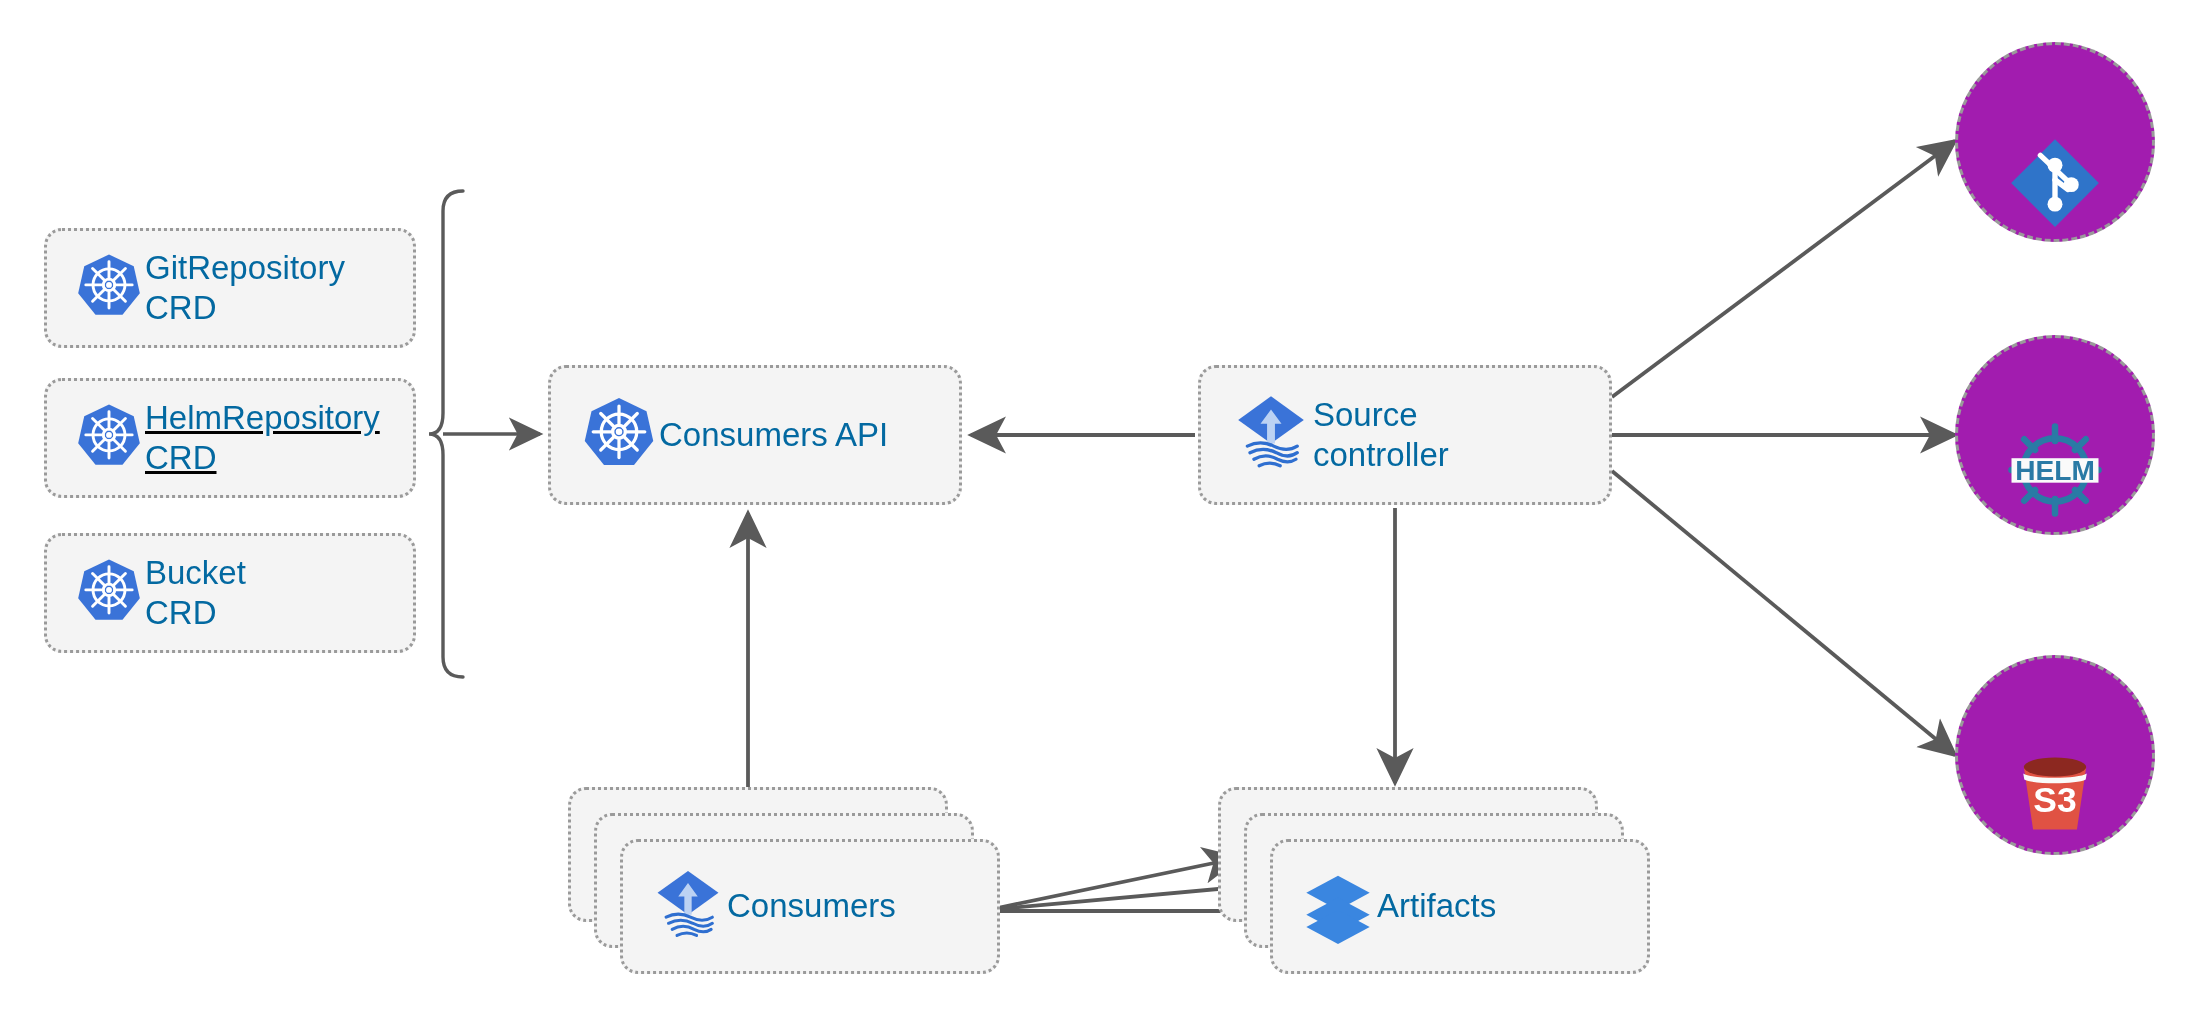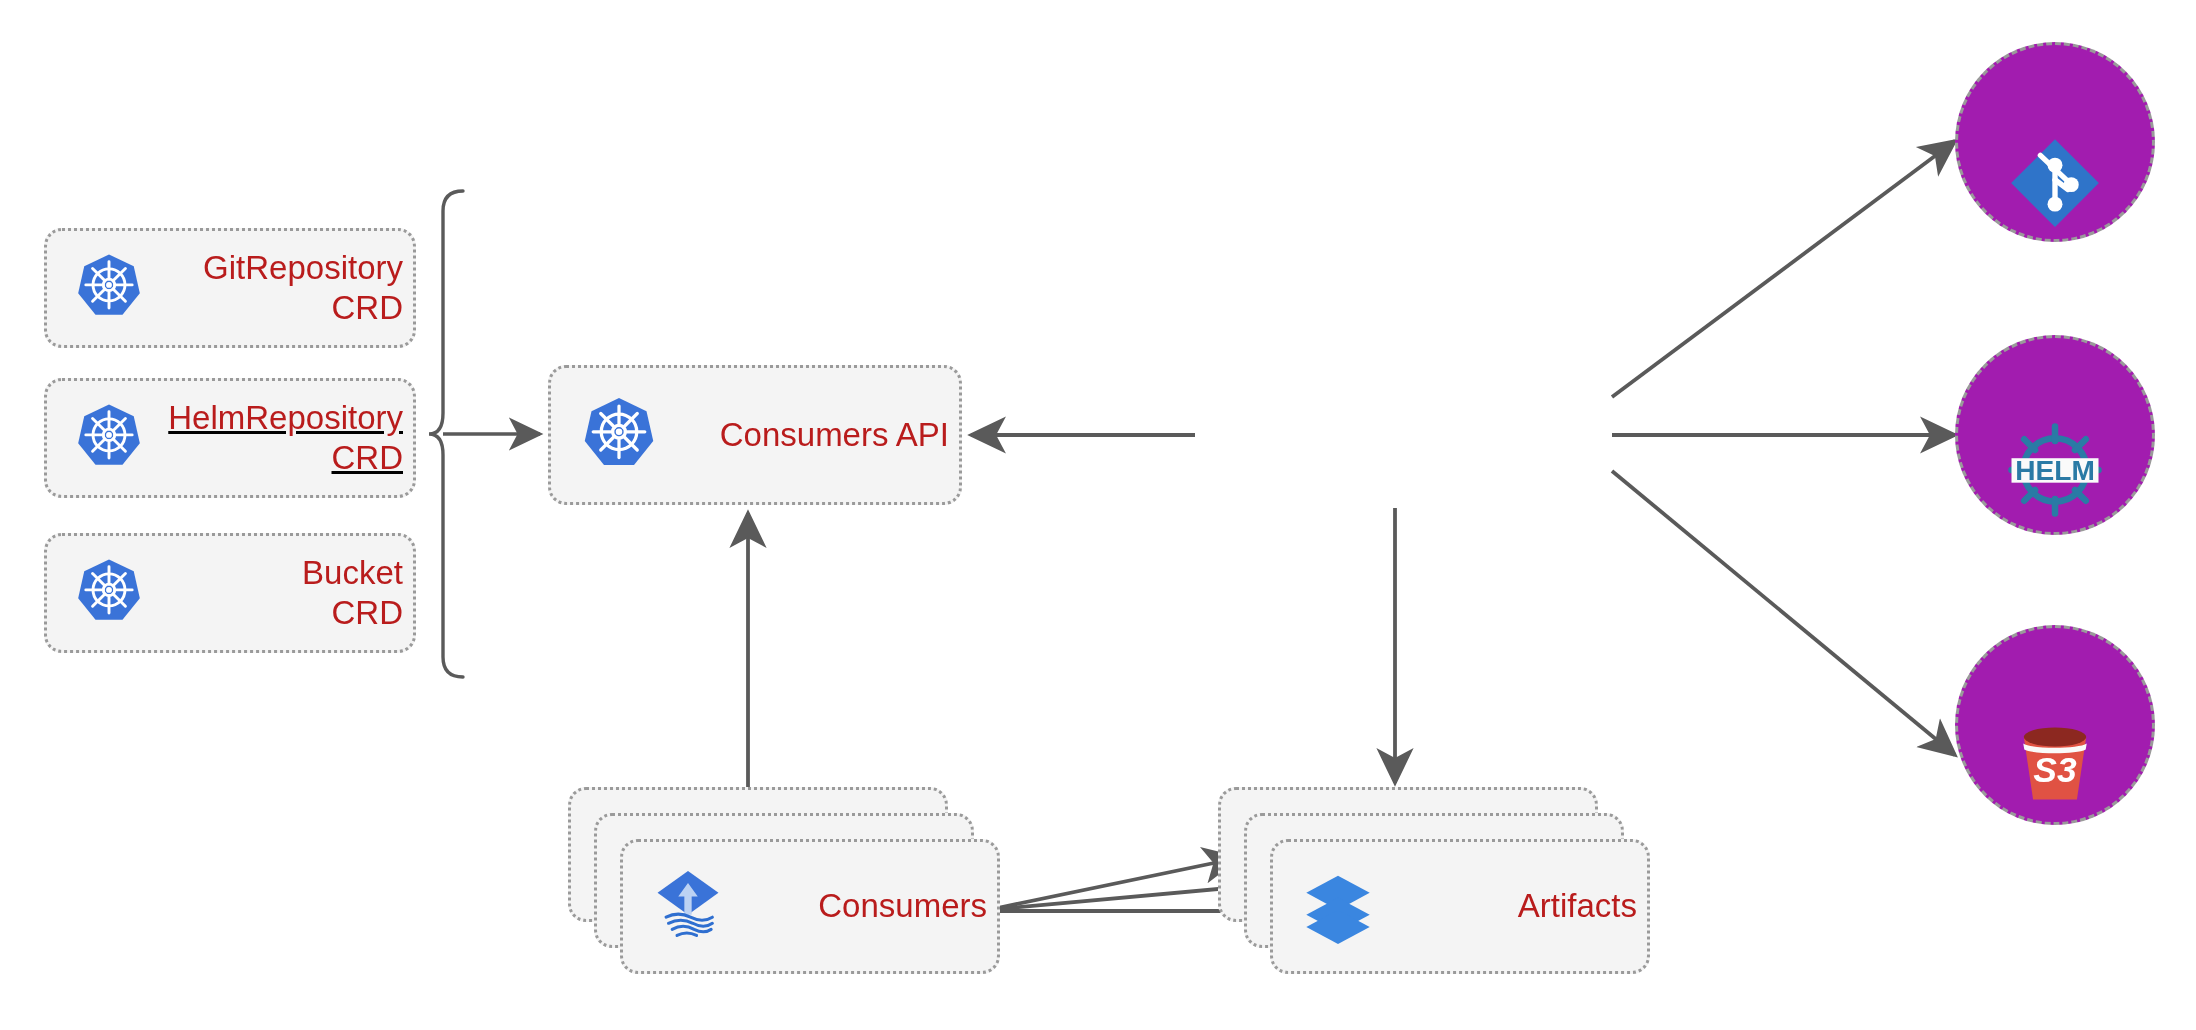--- a/index.html
+++ b/index.html
@@ -31,24 +31,24 @@
     position: absolute;
     box-sizing: border-box;
     background: #f4f4f4;
     border: 3px dotted #9a9a9a;
     border-radius: 18px;
     display: flex;
     align-items: center;
     justify-content: flex-start;
   }
   .node-label {
-    color: #b91c1c;
+    color: #0369a1;
     font-size: 33px;
     line-height: 1.22;
-    text-align: right;
+    text-align: left;
     flex: 1 1 auto;
     padding-right: 10px;
     white-space: pre-line;
   }
   .node-icon {
     flex: 0 0 auto;
     display: block;
   }
 
   .crd-node { width: 372px; height: 120px; padding-left: 26px; }
@@ -210,20 +210,36 @@
           <line x1="35.6" y1="34.6" x2="46.6" y2="45.6"></line>
           <line x1="46.6" y1="16.4" x2="35.6" y2="27.4"></line>
           <line x1="28.4" y1="34.6" x2="17.4" y2="45.6"></line>
         </g>
         <circle cx="32" cy="31" r="2.6" fill="#ffffff"></circle>
       </svg>
     </span>
     <span class="node-label">Consumers API</span>
   </div>
 
+  <div class="node source-node">
+    <span class="node-icon">
+      <svg width="84" height="84" viewBox="0 0 64 64">
+        <polygon points="32,4 57,22 32,40 7,22" fill="#3a73d8"></polygon>
+        <path d="M32,14 L40,25 L35,25 L35,40 L29,40 L29,25 L24,25 Z" fill="#bcd2f3"></path>
+        <g stroke="#2f6fd0" stroke-width="2.5" stroke-linecap="round" fill="none">
+          <path d="M14,42 Q24,37 34,42 Q44,47 52,42"></path>
+          <path d="M16,47 Q26,42 36,47 Q45,52 52,47"></path>
+          <path d="M19,52 Q28,47 37,52 Q45,56 51,52"></path>
+          <path d="M23,57 Q31,53 39,57"></path>
+        </g>
+      </svg>
+    </span>
+    <span class="node-label">Source
+controller</span>
+  </div>
 
   <div class="stack" style="left:1218px; top:787px; width:420px; height:180px;">
     <div class="stack-card" style="left:0px;  top:0px;"></div>
     <div class="stack-card" style="left:26px; top:26px;"></div>
     <div class="stack-card stack-front" style="left:52px; top:52px;">
       <span class="node-icon">
         <svg width="78" height="78" viewBox="0 0 64 64">
           <polygon points="32,8  58,22 32,36 6,22" fill="#3a86e0"></polygon>
           <polygon points="32,26 58,40 32,54 6,40" fill="#3a86e0"></polygon>
           <polygon points="32,36 58,50 32,64 6,50" fill="#3a86e0"></polygon>
@@ -282,21 +298,21 @@
           <line x1="43" y1="43" x2="49" y2="49"></line>
           <line x1="49" y1="15" x2="43" y2="21"></line>
           <line x1="21" y1="43" x2="15" y2="49"></line>
         </g>
         <rect x="8" y="25.5" width="48" height="13.5" fill="#fafafa"></rect>
         <text x="32" y="37.4" text-anchor="middle" font-family="Liberation Sans, sans-serif" font-size="15.5" font-weight="bold" fill="#2a7aa5">HELM</text>
       </svg>
     </span>
   </div>
 
-  <div class="circle" style="left:1955px; top:625px;font-style:italic;">
+  <div class="circle" style="left:1955px; top:655px;">
     <span class="node-icon">
       <svg width="108" height="108" viewBox="0 0 64 64">
         <path d="M13.5,16 L50.5,16 L45,53 L19,53 Z" fill="#e05243"></path>
         <ellipse cx="32" cy="16" rx="18.5" ry="5.6" fill="#8c2820"></ellipse>
         <path d="M13.2,19.8 C18,23.2 46,23.2 50.8,19.8 L50.2,23.4
                  C45,26.4 19,26.4 13.8,23.4 Z" fill="#fafafa"></path>
         <text x="32" y="42.5" text-anchor="middle" font-family="Liberation Sans, sans-serif" font-size="21" font-weight="bold" fill="#ffffff">S3</text>
       </svg>
     </span>
   </div>

